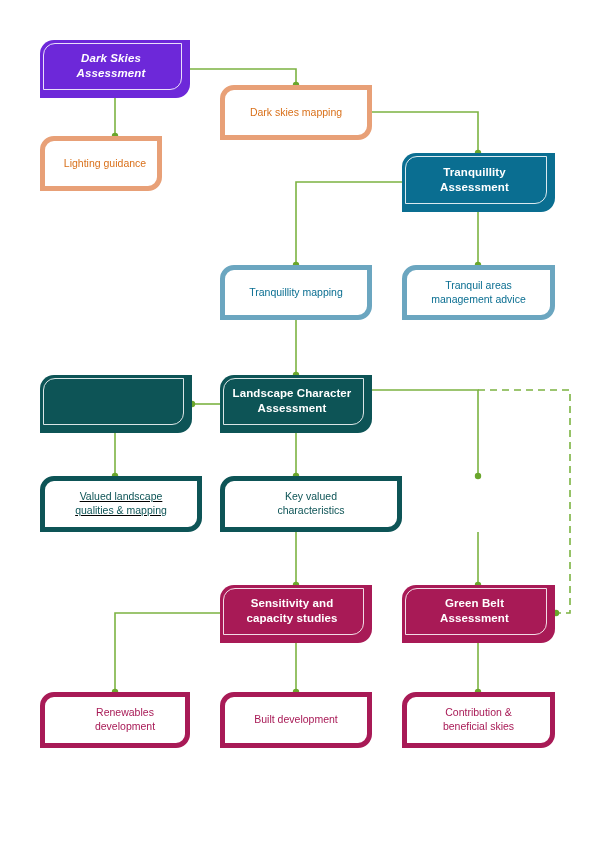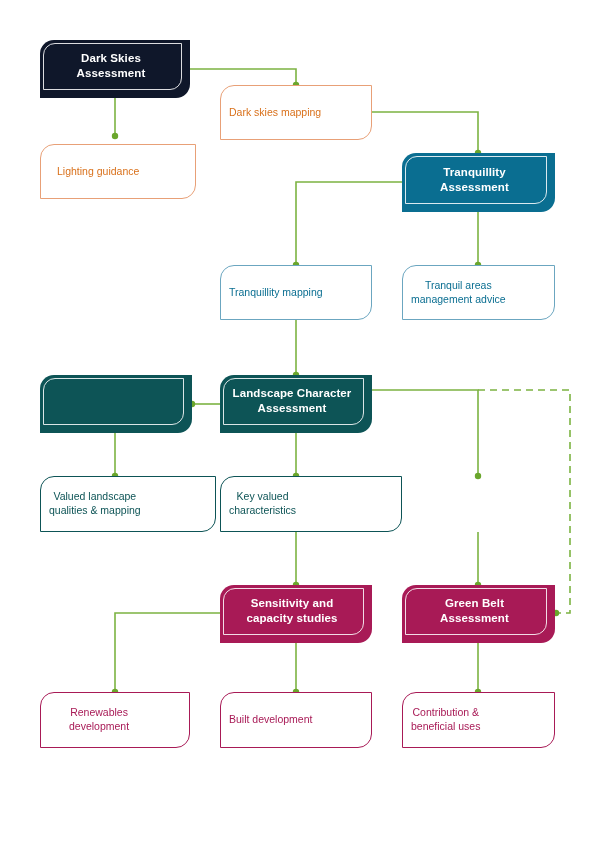--- a/index.html
+++ b/index.html
@@ -27,34 +27,34 @@
     border:1.5px solid rgba(255,255,255,.85);
     border-radius:12px 0 12px 0;
     pointer-events:none;
   }
   .node .lbl{
     position:relative;z-index:2;
     color:#ffffff;font-weight:bold;font-size:11.5px;line-height:1.28;
     letter-spacing:.1px;padding:0 14px 6px 6px;
   }
 
-  .node.orange{background:#0f172a;}
+  .node.orange{background:#6d28d9;font-style:italic;}
   .node.teal  {background:#0a6e91;}
   .node.dteal {background:#0d5456;}
   .node.plum  {background:#a81a56;}
 
   
   .leaf{
     position:absolute;
     box-sizing:border-box;
-    display:flex;align-items:center;
+    display:flex;align-items:center;justify-content:center;
     text-align:center;
     background:#ffffff;
     border-radius:14px 0 14px 0;
-    border:1px solid #ec4899;
+    border:5px solid #ec4899;
     z-index:3;
   }
   .leaf .lbl{font-size:10.5px;line-height:1.32;padding:0 8px;}
 
   .leaf.orange{border-color:#e8a077;}
   .leaf.orange .lbl{color:#d9701a;}
   .leaf.teal{border-color:#6ba6c0;}
   .leaf.teal .lbl{color:#0a6e91;}
   .leaf.dteal{border-color:#0d5456;}
   .leaf.dteal .lbl{color:#0d5456;}
@@ -124,21 +124,21 @@
 
   <div class="node orange" style="left:40px;top:40px;width:150px;height:58px;">
     <span class="inner"></span>
     <span class="lbl"><span>Dark Skies</span><br><span>Assessment</span></span>
   </div>
 
   <div class="leaf orange" style="left:220px;top:85px;width:152px;height:55px;">
     <span class="lbl">Dark skies mapping</span>
   </div>
 
-  <div class="leaf orange" style="left:40px;top:144px;width:156px;height:55px;padding-left:8px;">
+  <div class="leaf orange" style="left:40px;top:136px;width:122px;height:55px;padding-left:8px;">
     <span class="lbl">Lighting guidance</span>
   </div>
 
   <div class="node teal" style="left:402px;top:153px;width:153px;height:59px;">
     <span class="inner"></span>
     <span class="lbl"><span>Tranquillity</span><br><span>Assessment</span></span>
   </div>
 
   <div class="leaf teal" style="left:220px;top:265px;width:152px;height:55px;">
     <span class="lbl">Tranquillity mapping</span>
@@ -150,21 +150,21 @@
 
   <div class="node dteal" style="left:40px;top:375px;width:152px;height:58px;">
     <span class="inner"></span>
   </div>
 
   <div class="node dteal" style="left:220px;top:375px;width:152px;height:58px;">
     <span class="inner"></span>
     <span class="lbl"><span>Landscape Character</span><br><span>Assessment</span></span>
   </div>
 
-  <div class="leaf dteal" style="left:40px;top:476px;width:176px;height:56px;">
+  <div class="leaf dteal" style="left:40px;top:476px;width:162px;height:56px;text-decoration:underline;">
     <span class="lbl"><span>Valued landscape</span><br><span>qualities &amp; mapping</span></span>
   </div>
 
   <div class="leaf dteal" style="left:220px;top:476px;width:182px;height:56px;">
     <span class="lbl"><span>Key valued</span><br><span>characteristics</span></span>
   </div>
 
 
   <div class="node plum" style="left:220px;top:585px;width:152px;height:58px;">
     <span class="inner"></span>
@@ -178,16 +178,16 @@
 
   <div class="leaf plum" style="left:40px;top:692px;width:150px;height:56px;padding-left:20px;">
     <span class="lbl"><span>Renewables</span><br><span>development</span></span>
   </div>
 
   <div class="leaf plum" style="left:220px;top:692px;width:152px;height:56px;">
     <span class="lbl">Built development</span>
   </div>
 
   <div class="leaf plum" style="left:402px;top:692px;width:153px;height:56px;">
-    <span class="lbl"><span>Contribution &amp;</span><br><span>beneficial uses</span></span>
+    <span class="lbl"><span>Contribution &amp;</span><br><span>beneficial skies</span></span>
   </div>
 
 </div>
 
 </body></html>

